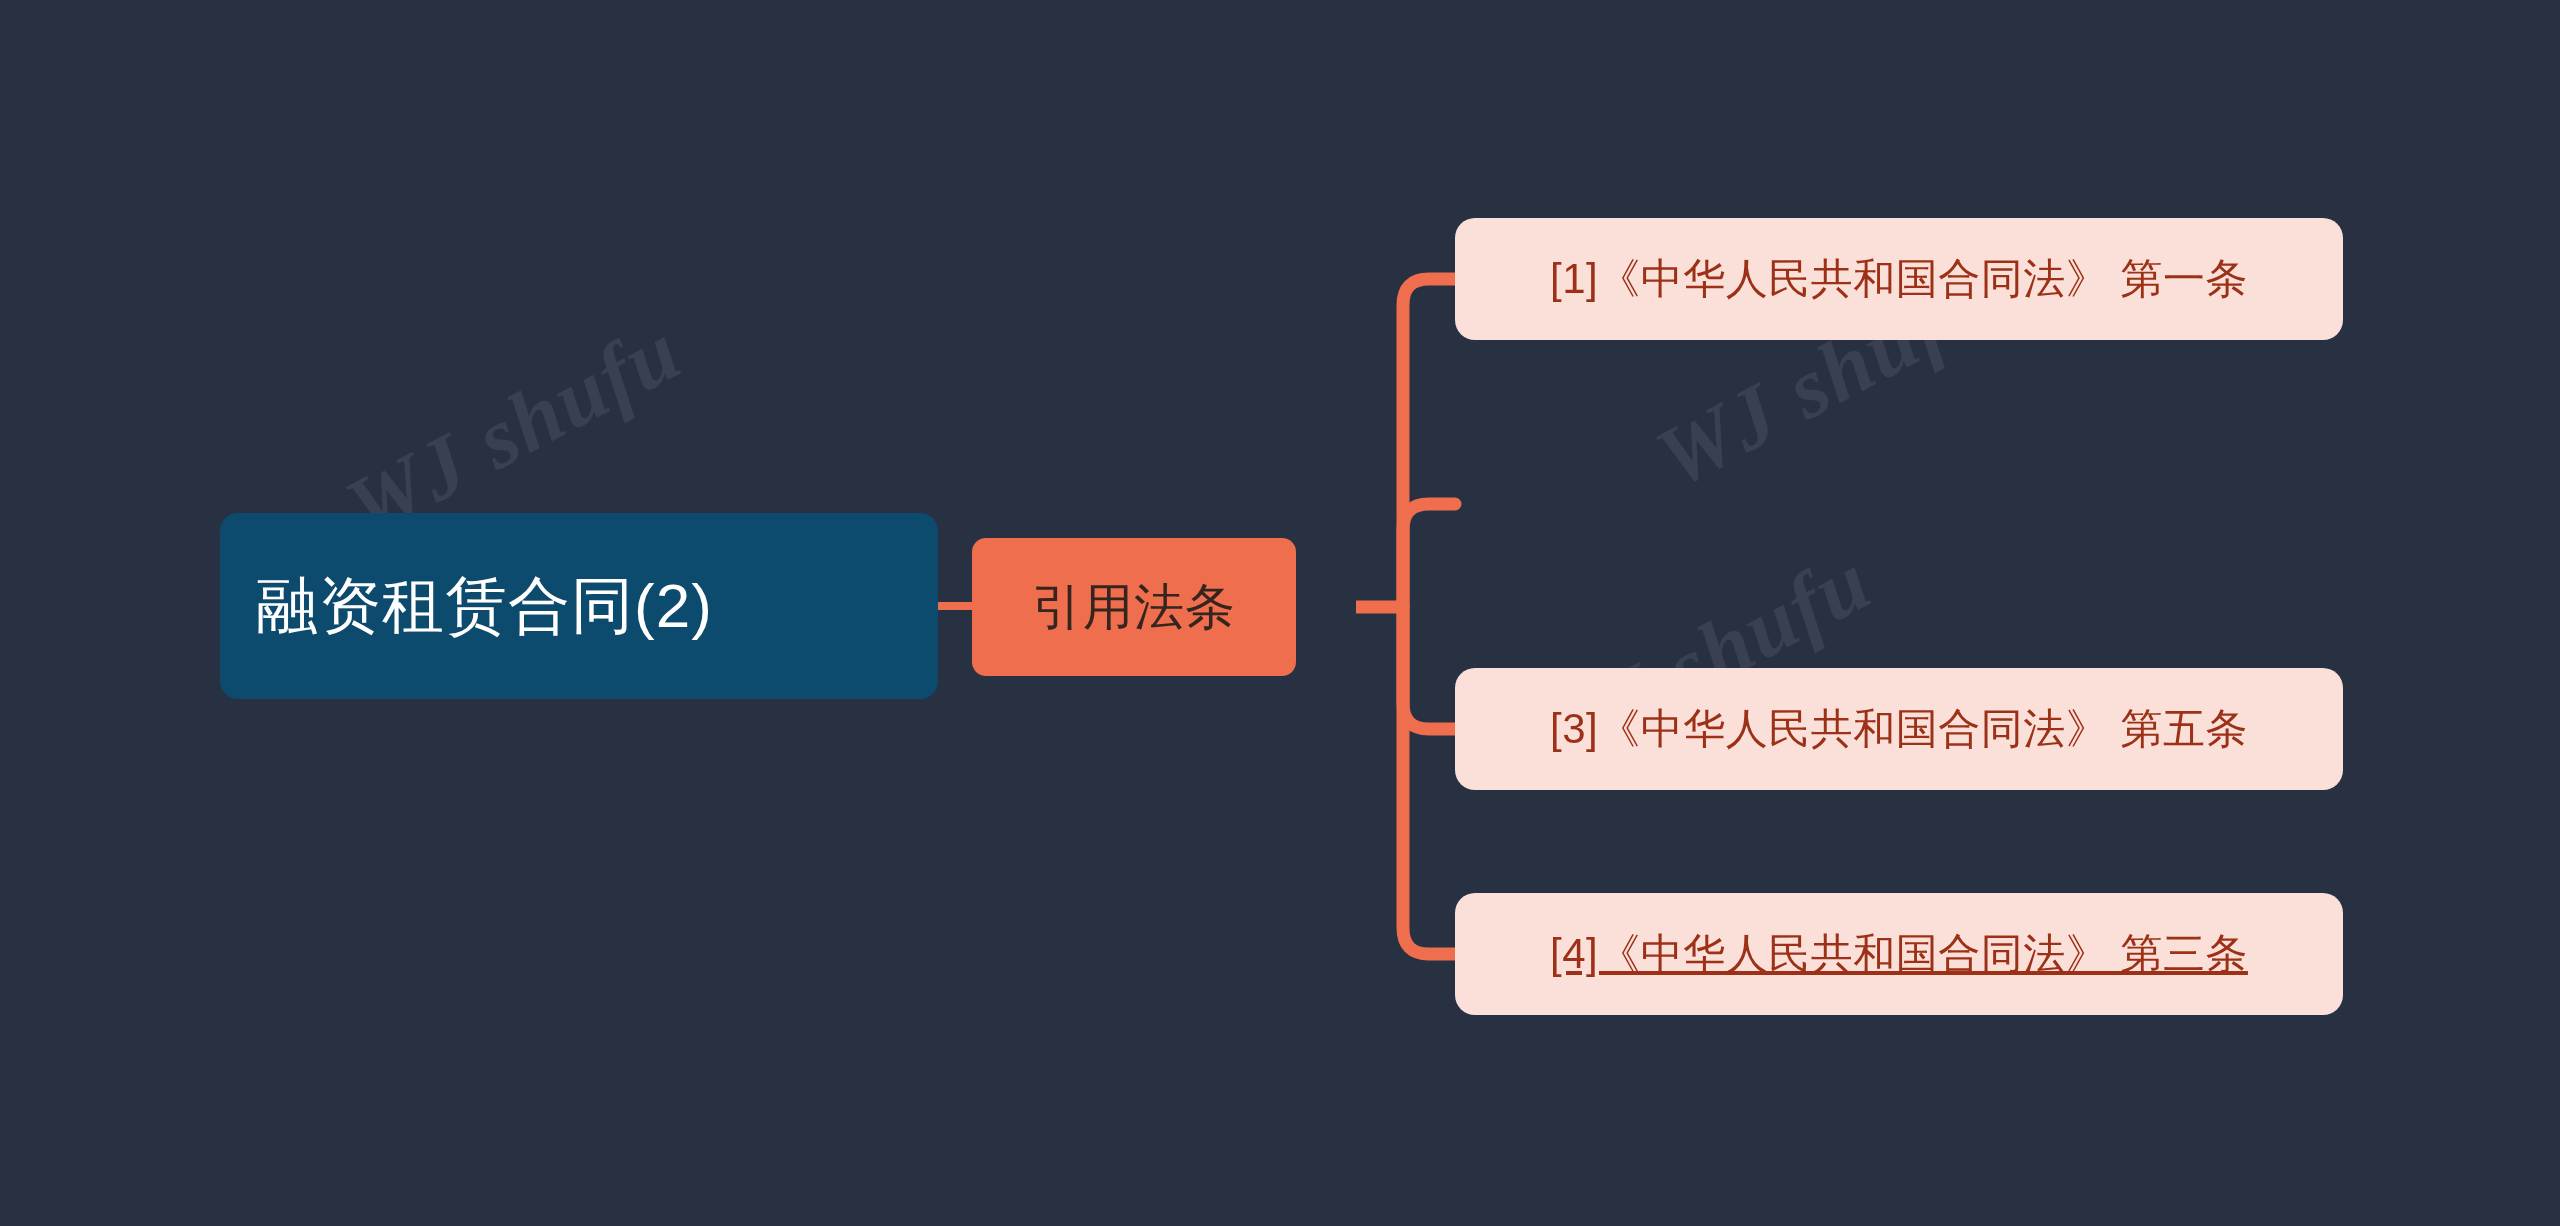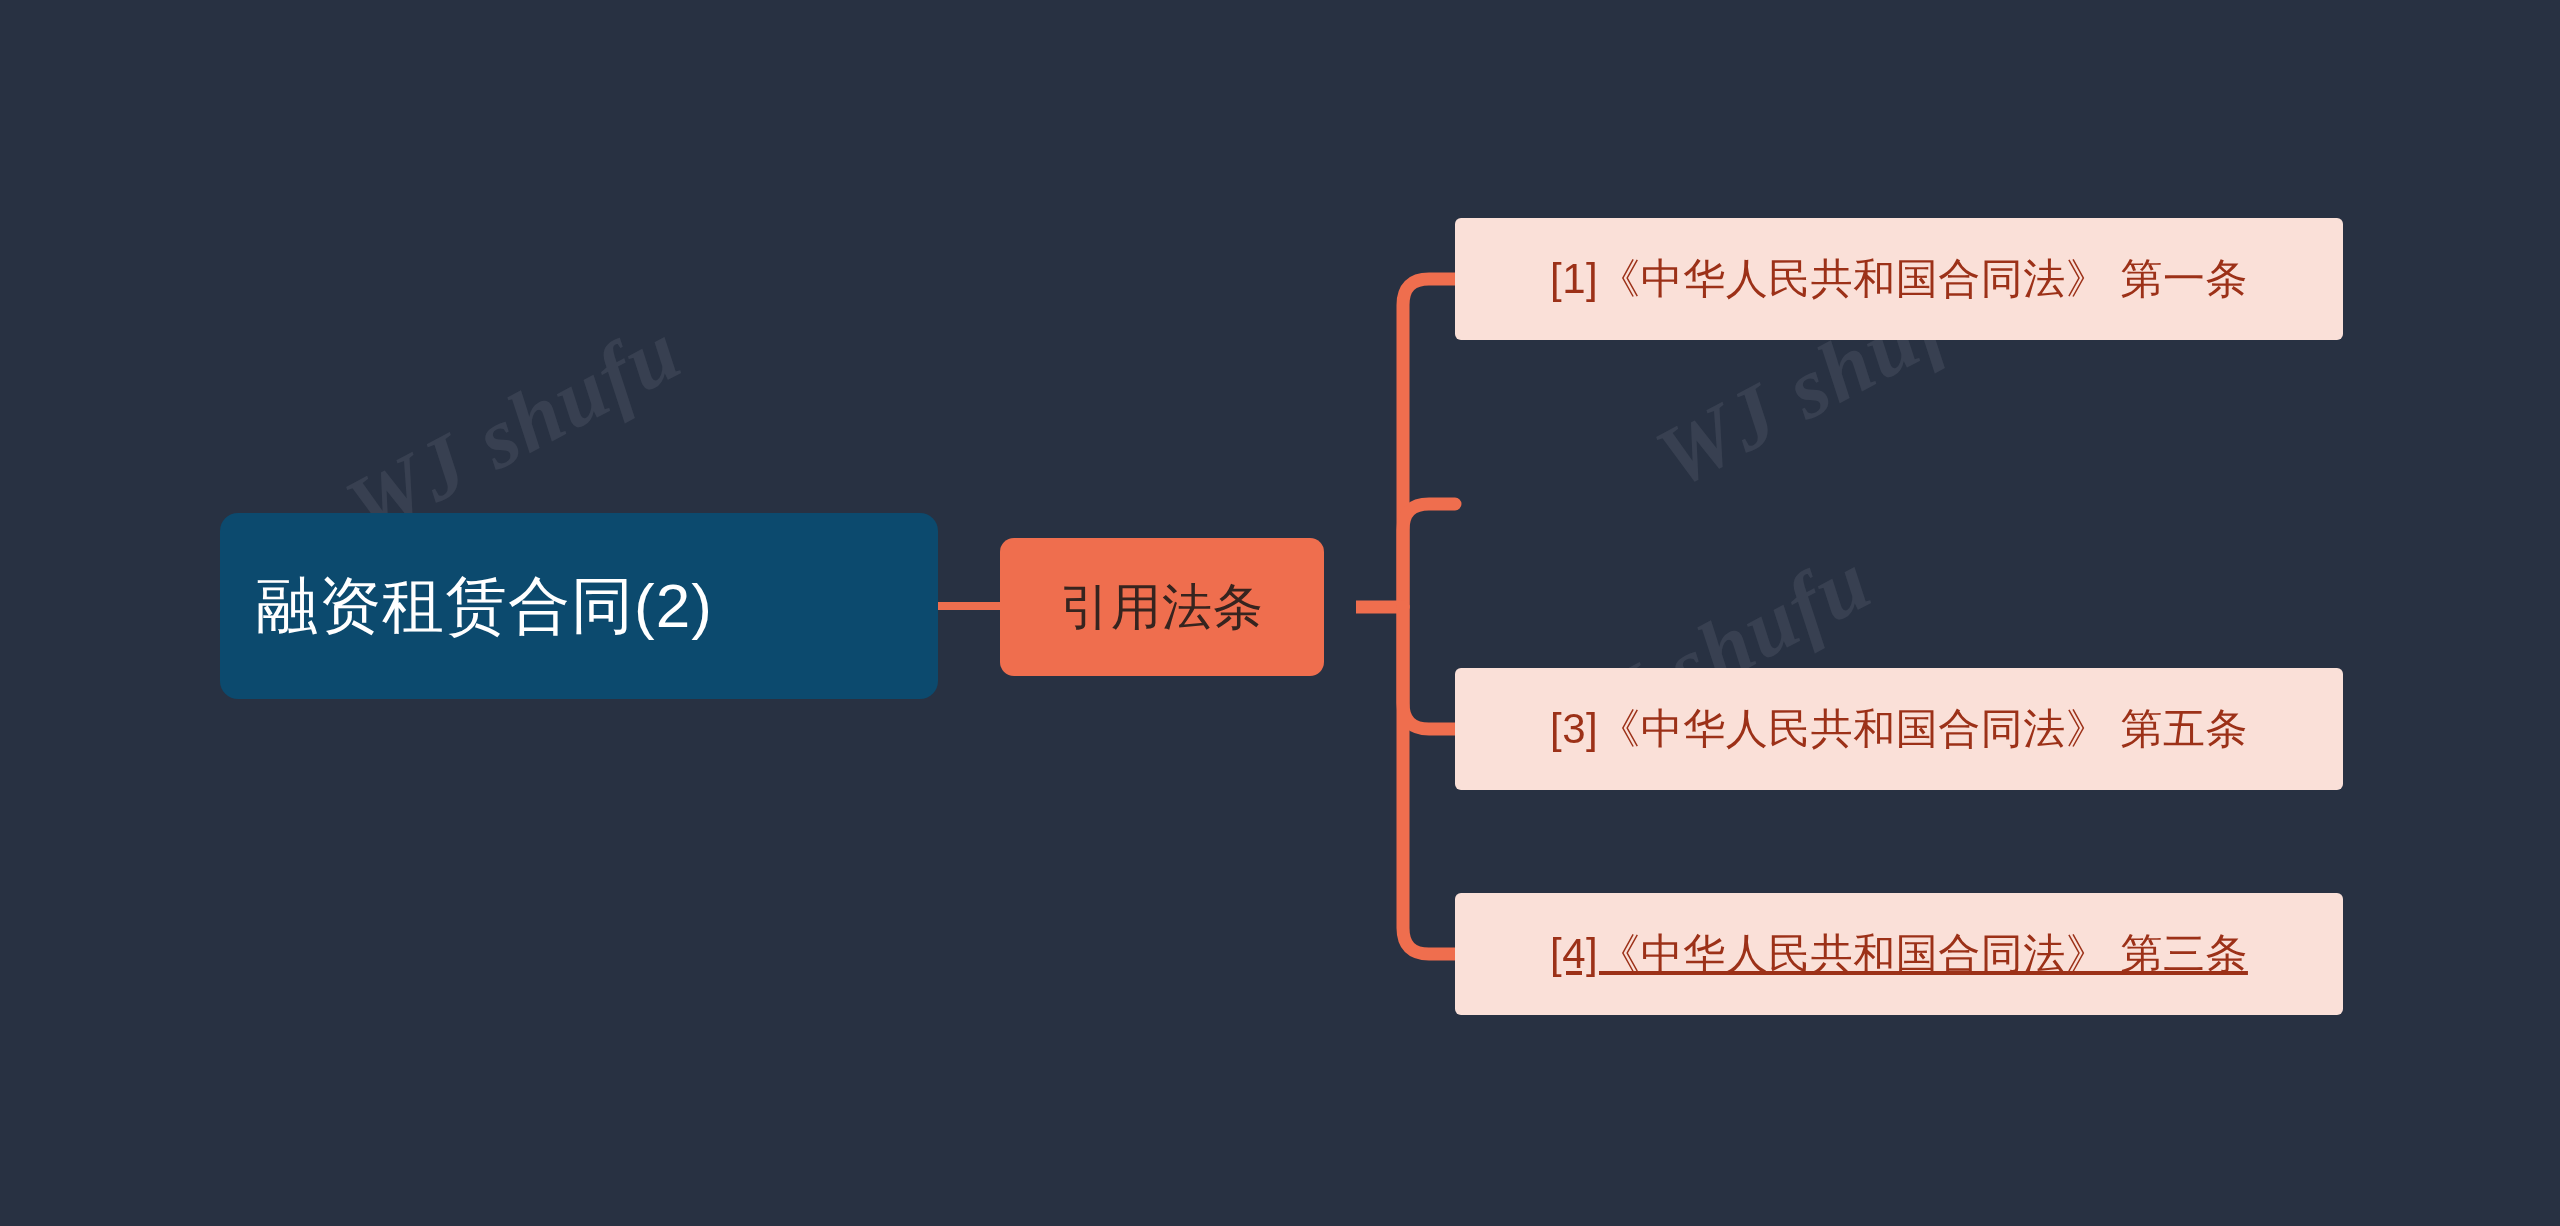--- a/index.html
+++ b/index.html
@@ -70,38 +70,38 @@
     border-radius: 18px;
     color: #ffffff;
     font-size: 62px;
     letter-spacing: 1px;
     padding-left: 36px;
     padding-right: 36px;
     justify-content: flex-start;
   }
 
   .node-branch {
-    left: 1000px;
+    left: 972px;
     top: 538px;
     width: 324px;
     height: 138px;
     background: #ef6e4e;
     border-radius: 14px;
     color: #36241f;
     font-size: 50px;
     letter-spacing: 1px;
     justify-content: center;
   }
 
   .node-leaf {
     left: 1455px;
     width: 888px;
     height: 122px;
     background: #fae0d8;
-    border-radius: 6px;
+    border-radius: 20px;
     color: #9c3118;
     font-size: 42px;
     letter-spacing: 0.5px;
     justify-content: center;
     padding-left: 18px;
     padding-right: 18px;
   }
   .leaf-1 { top: 218px; }
   .leaf-2 { top: 443px; }
   .leaf-3 { top: 668px; }

